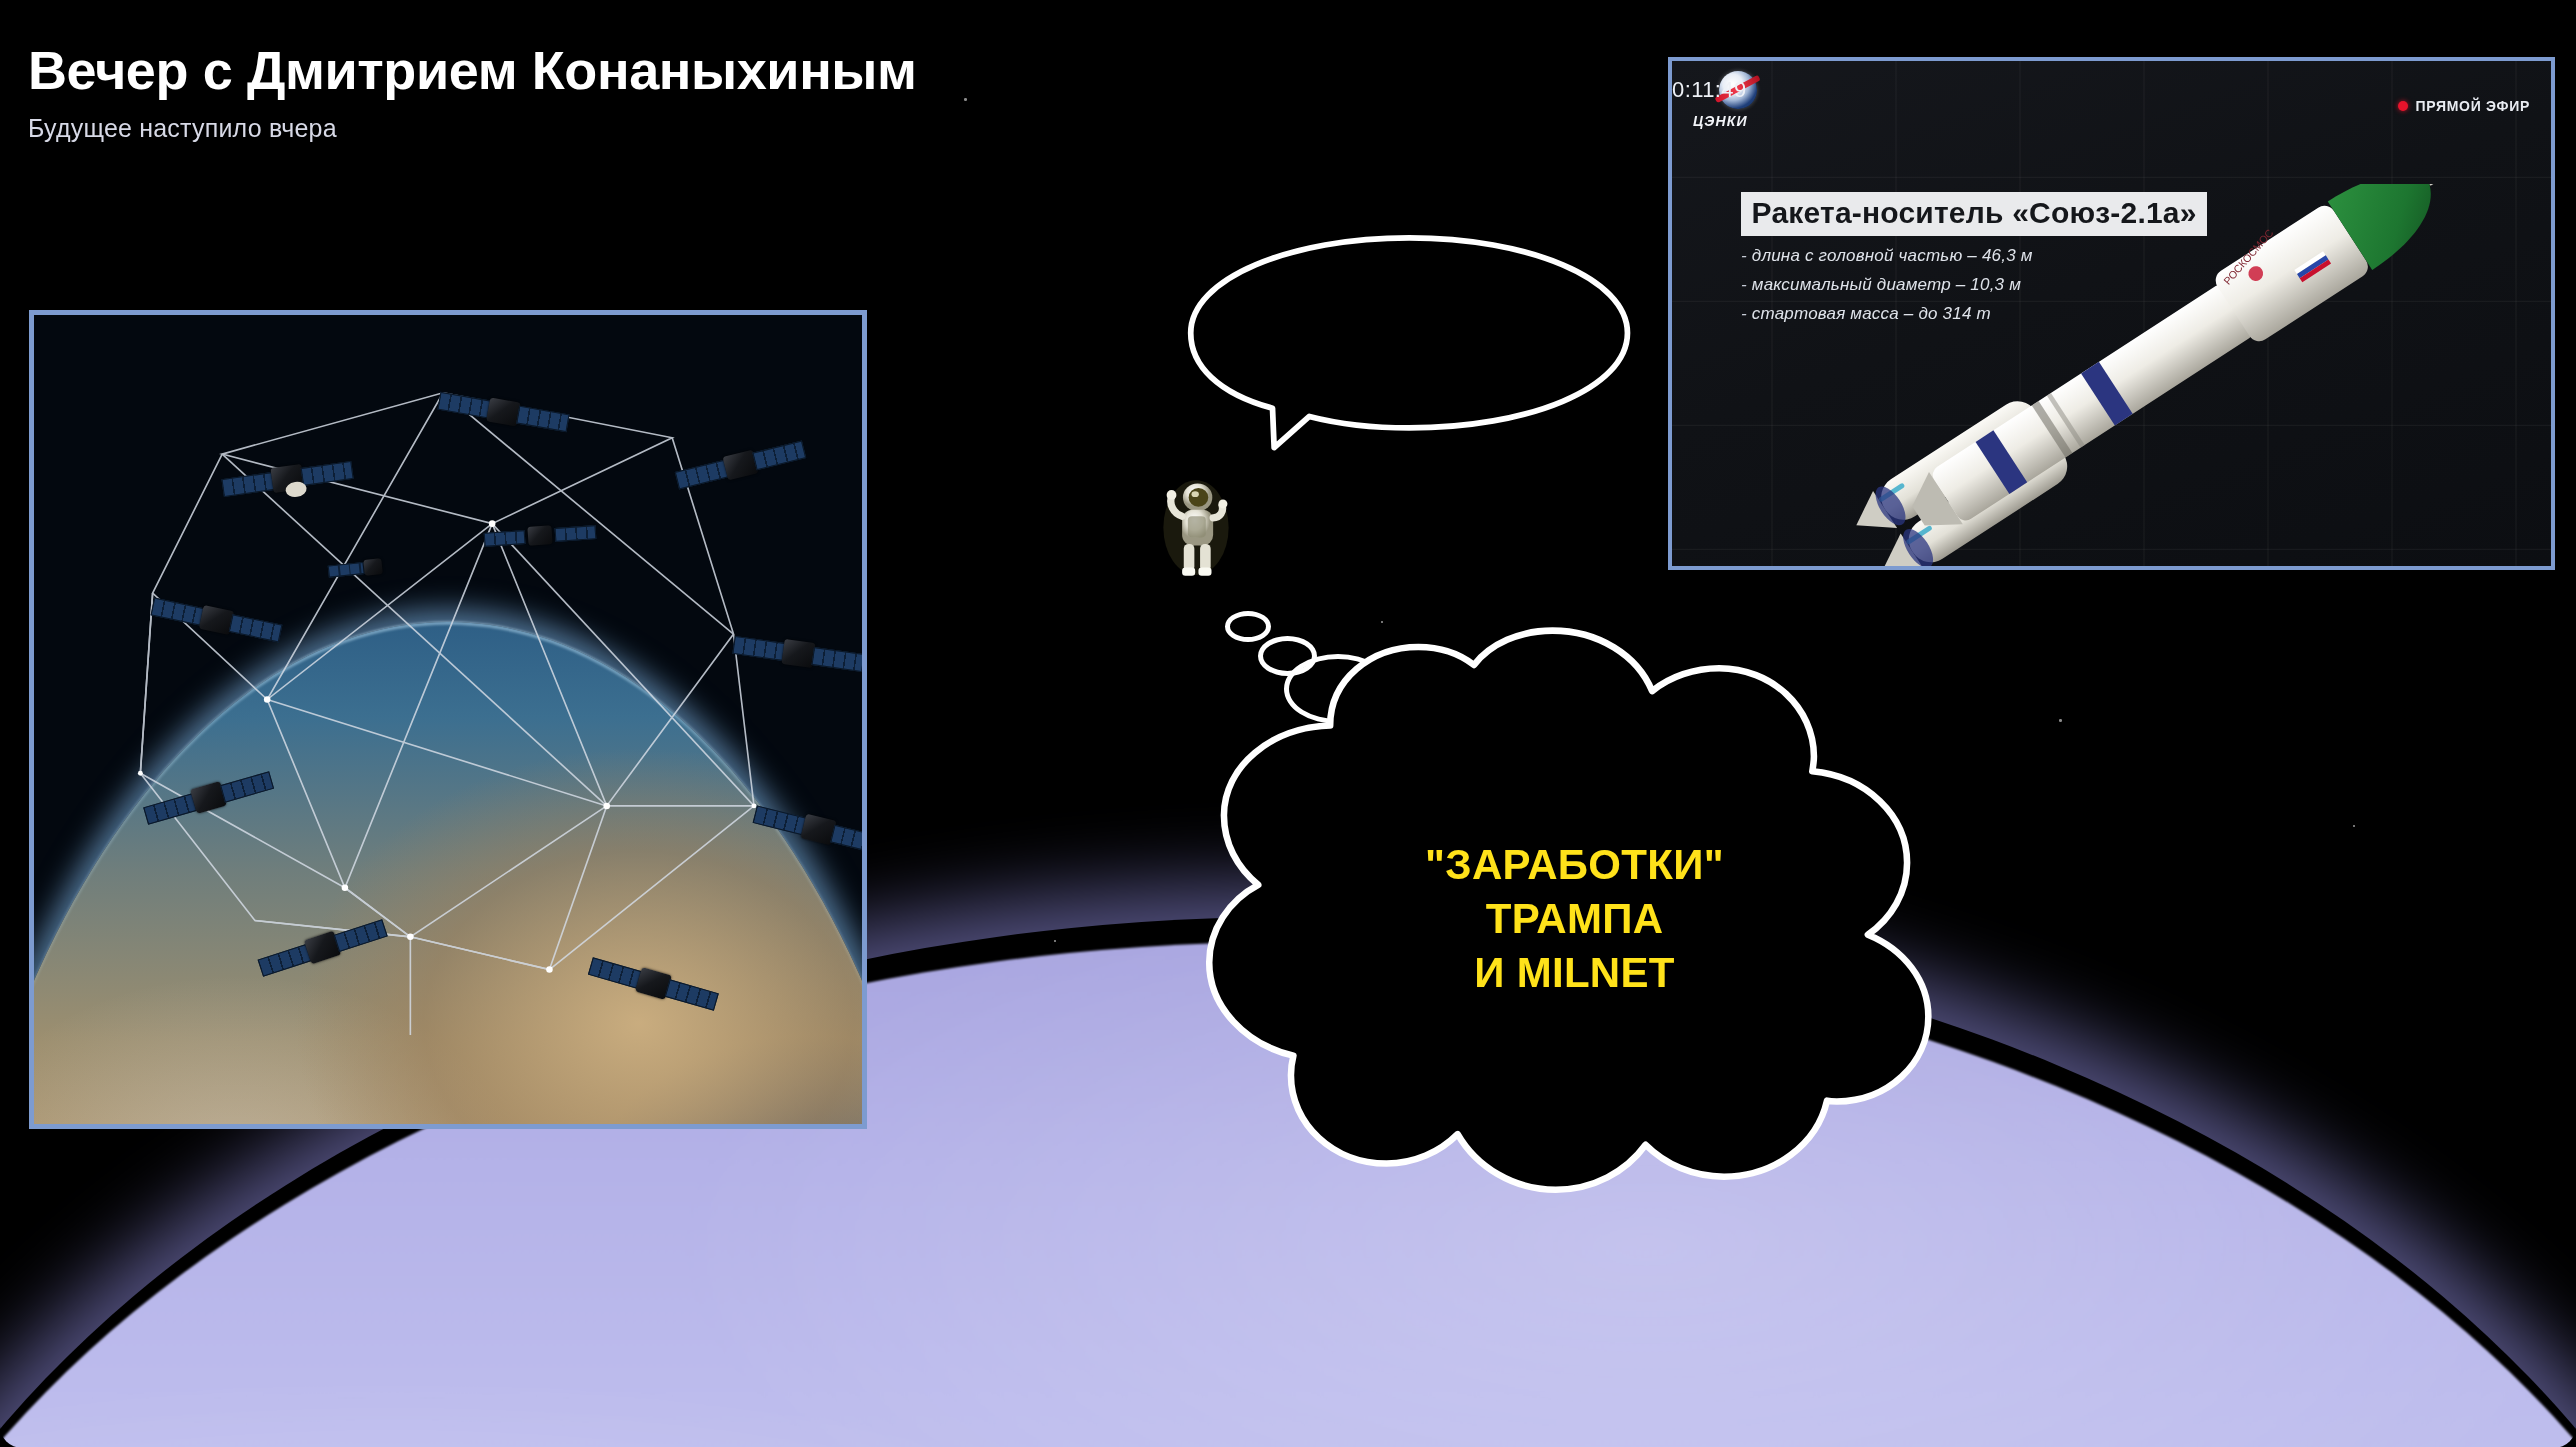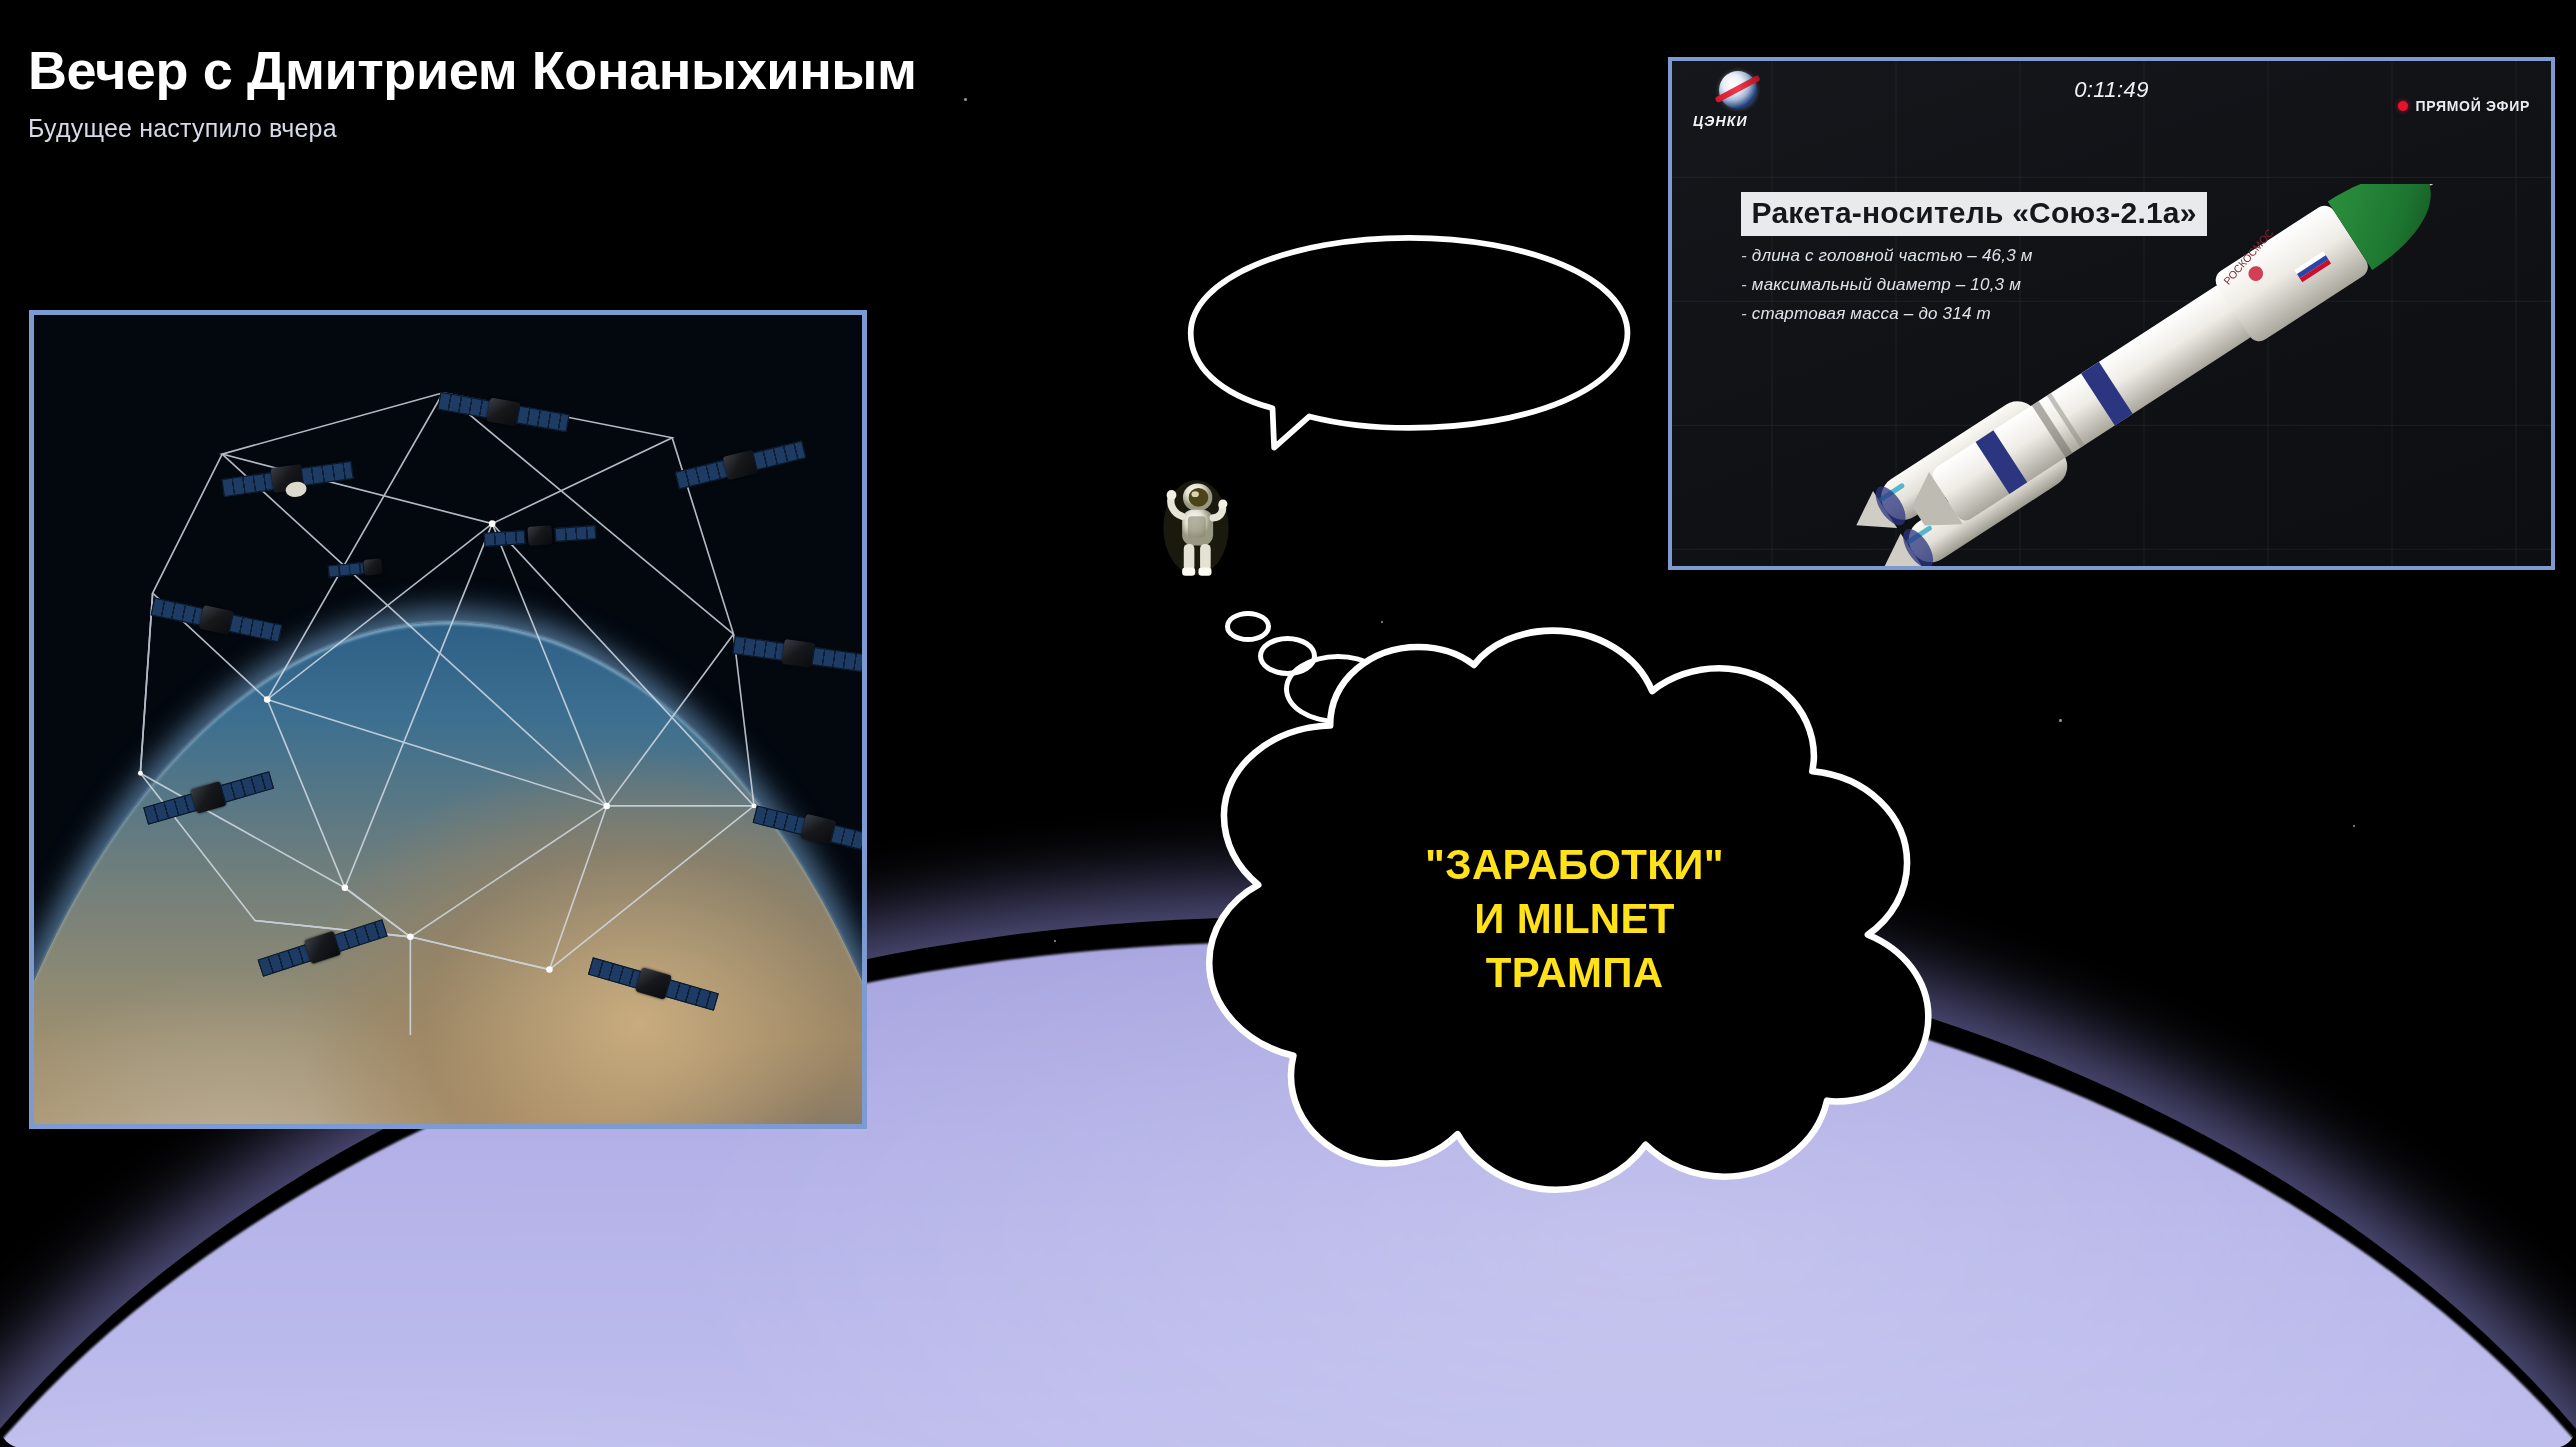--- a/index.html
+++ b/index.html
@@ -222,24 +222,23 @@
     font-size: 14px; font-weight: 700; color: #f2f4f8;
     letter-spacing: 1.1px;
     font-style: italic;
   }
   .bc-logo-sub {
     margin-top: 1.6px;
     font-size: 5.7px; color: #9a2230; letter-spacing: 0.5px;
   }
   .bc-timer {
     position: absolute; left: 0; right: 0; top: 16.3px;
-    text-align: center;
+    text-align: left;
     font-size: 22px; color: #eef1f6;
     letter-spacing: 0.4px;
-    font-style: italic;
   }
   .bc-live {
     position: absolute; right: 21px; top: 37px;
     display: flex; align-items: center; gap: 7.4px;
   }
   .bc-live-dot {
     width: 10.6px; height: 10.6px; border-radius: 50%;
     background: #e8132b;
     box-shadow: 0 0 4.9px rgba(232,19,43,.8);
   }
@@ -454,22 +453,22 @@
                C330,640 299,654 265,654
                C200,654 148,606 148,546
                C148,538 149,530 151,522
                C92,508 48,462 48,408
                C48,368 72,332 108,313
                C82,292 66,262 66,228
                C66,168 124,120 196,118 Z" fill="#000000" stroke="#ffffff" stroke-width="8" stroke-linejoin="round"></path>
     </svg>
     <div class="thought-text">
       <div>"ЗАРАБОТКИ"</div>
+      <div>ТРАМПА</div>
       <div>И MILNET</div>
-      <div>ТРАМПА</div>
     </div>
   </div>
 
   <div class="broadcast">
     <div class="bc-inner">
       <div class="bc-grid"></div>
 
       <div class="bc-logo">
         <div class="bc-logo-mark"></div>
         <div class="bc-logo-text">ЦЭНКИ</div>

